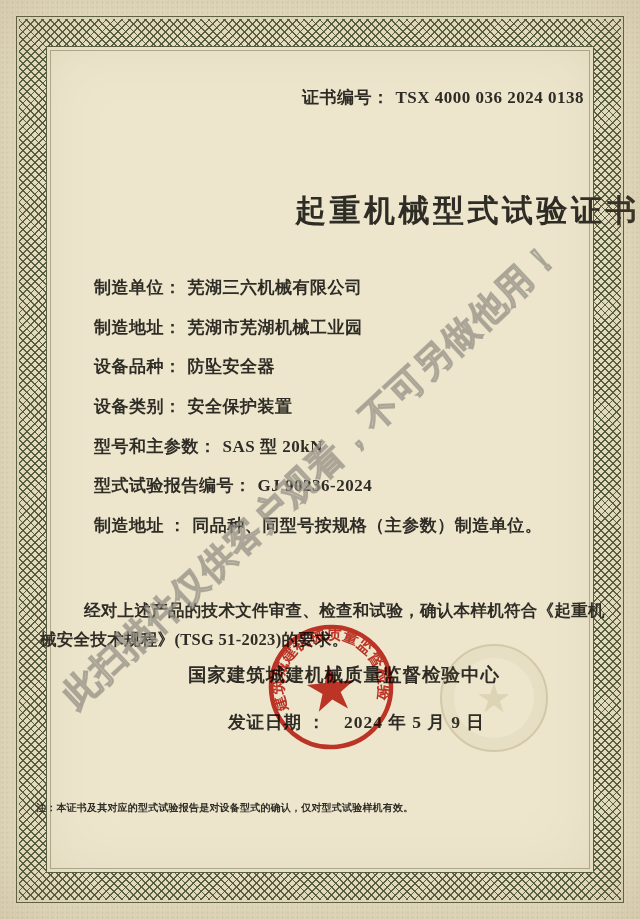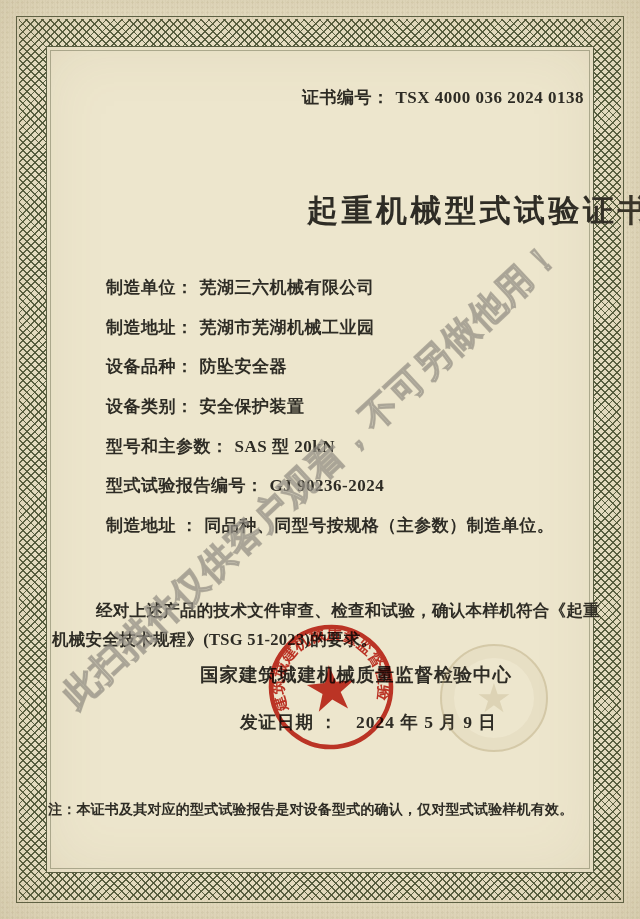--- a/index.html
+++ b/index.html
@@ -39,21 +39,21 @@
     background:rgba(224,211,158,0.48);
     clip-path:polygon(50% 0,100% 16%,76% 16%,92% 100%,8% 100%,24% 16%,0 16%);
   }
   .emblem-text{
     position:absolute;left:250px;top:545px;width:210px;text-align:center;
     font-family:"Liberation Serif","DejaVu Serif",serif;
     font-size:60px;font-weight:bold;letter-spacing:5px;
     color:rgba(216,201,146,0.48);
   }
   
-  .ink{color:#2e2c25;padding-left:12px;}
+  .ink{color:#2e2c25;}
   .cert-number{
     position:absolute;top:86px;left:0;right:56px;text-align:right;
     font-size:17px;font-weight:bold;letter-spacing:0.5px;
   }
   .cert-number .num{margin-left:6px;}
   .title{
     position:absolute;top:190px;left:0;width:100%;text-align:right;
     font-size:31px;font-weight:bold;letter-spacing:3.5px;
   }
   .fields{position:absolute;top:276px;left:94px;right:40px;}
@@ -68,21 +68,21 @@
     position:absolute;top:662px;left:188px;
     font-size:18.5px;font-weight:bold;letter-spacing:1px;white-space:nowrap;
   }
   .issue-date{
     position:absolute;top:710px;left:228px;
     font-size:17.5px;font-weight:bold;letter-spacing:1px;white-space:nowrap;
   }
   .issue-date .date-val{margin-left:18px;}
   .note{
     position:absolute;top:801px;left:36px;right:34px;
-    font-size:14px;font-weight:bold;letter-spacing:0.2px;white-space:nowrap;
+    font-size:10px;font-weight:bold;letter-spacing:0.2px;white-space:nowrap;
   }
   
   .watermark-diag{
     position:absolute;left:-20px;top:452px;width:660px;text-align:center;
     transform:rotate(-43deg);transform-origin:center center;
     font-size:36px;font-weight:bold;letter-spacing:1px;white-space:nowrap;
     color:rgba(255,255,255,0.20);
     -webkit-text-stroke:1.2px rgba(135,130,118,0.55);
     text-shadow:0 0 1px rgba(130,125,112,0.35);
     pointer-events:none;

